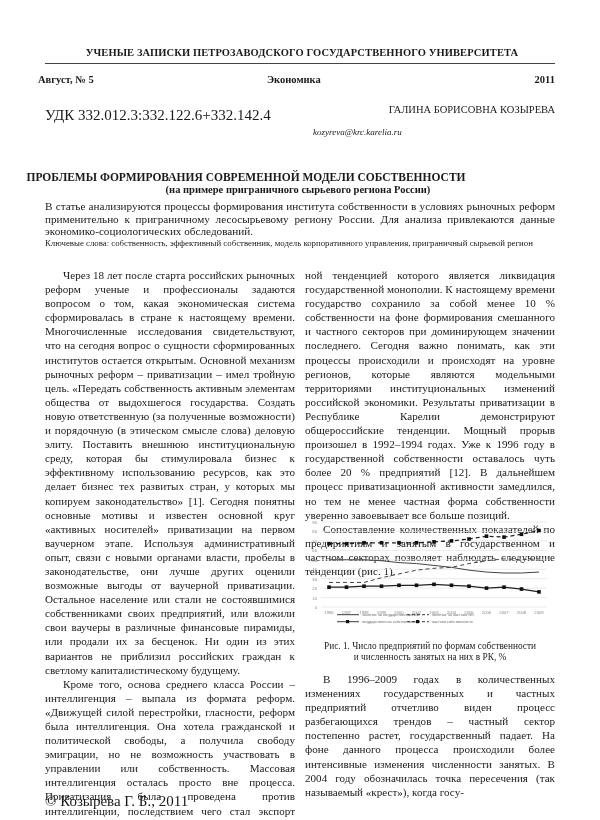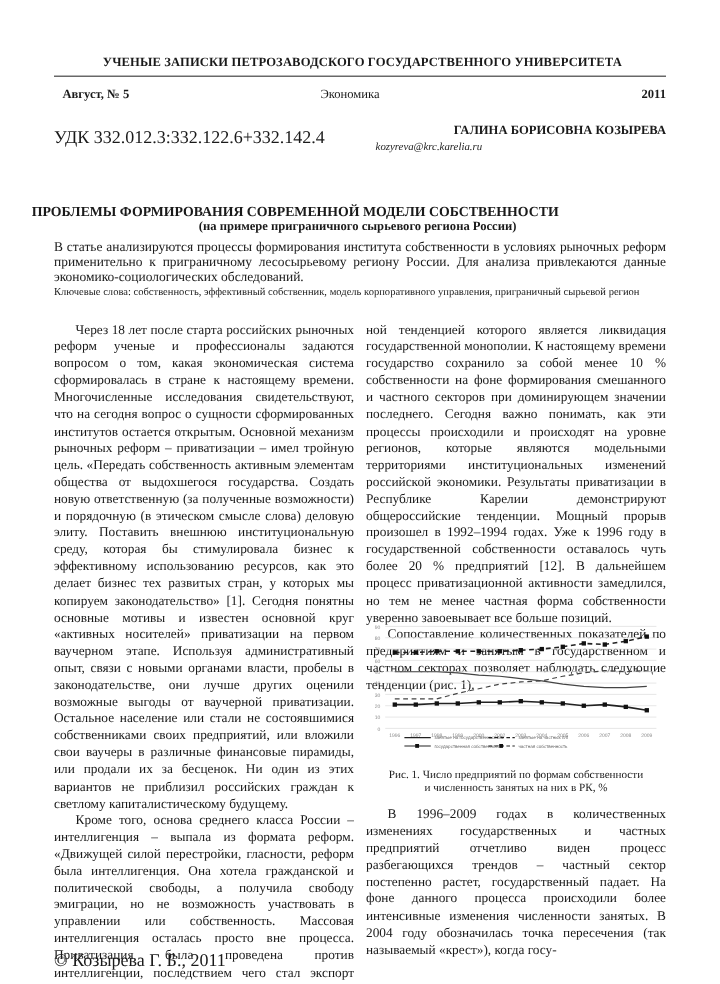--- a/index.html
+++ b/index.html
@@ -2,26 +2,26 @@
 <html><head>
   <meta charset="utf-8">
   <style>
     html, body { margin: 0; padding: 0; background: #ffffff; }
     body { width: 600px; height: 820px; position: relative; overflow: hidden;
       font-family: "Liberation Serif", serif; color: #1a1a1a; }
     .journal { position: absolute; top: 47px; left: 2px; width: 600px; text-align: center;
       font-weight: bold; font-size: 10.5px; letter-spacing: 0.1px; }
     .rule { position: absolute; top: 63px; left: 45px; width: 510px; height: 0;
       border-top: 1px solid #444; }
-    .meta-left { position: absolute; top: 74px; left: 52px; font-weight: bold; font-size: 10.5px; }
-    .meta-center { position: absolute; top: 74px; left: 267px; font-weight: normal; font-size: 10.5px; }
+    .meta-left { position: absolute; top: 74px; left: 38px; font-weight: bold; font-size: 10.5px; }
+    .meta-center { position: absolute; top: 74px; left: 267px; font-weight: bold; font-size: 10.5px; }
     .meta-right { position: absolute; top: 74px; right: 45px; font-weight: bold; font-size: 10.5px; }
     .udk { position: absolute; top: 107px; left: 45px; font-size: 15px; }
     .author-block { position: absolute; top: 104px; left: 313px; width: 242px; }
-    .author-name { text-align: right; font-weight: bold; font-size: 10.5px; margin-bottom: 2px; }
+    .author-name { text-align: right; font-weight: normal; font-size: 10.5px; margin-bottom: 12px; }
     .author-info { font-size: 9px; line-height: 10.5px; text-align: justify; }
     .author-email { font-size: 9px; font-style: italic; margin-top: 2px; }
     .title { position: absolute; top: 171px; left: 0; width: 492px; text-align: center;
       font-weight: bold; font-size: 11.5px; }
     .subtitle { position: absolute; top: 184px; left: 0; width: 596px; text-align: center;
       font-weight: bold; font-size: 10.5px; }
     .abstract { position: absolute; top: 200px; left: 45px; width: 510px; font-size: 11.2px;
       line-height: 12.5px; text-align: justify; }
     .keywords { position: absolute; top: 238px; left: 45px; width: 510px; font-size: 8.8px;
       line-height: 10.5px; }

